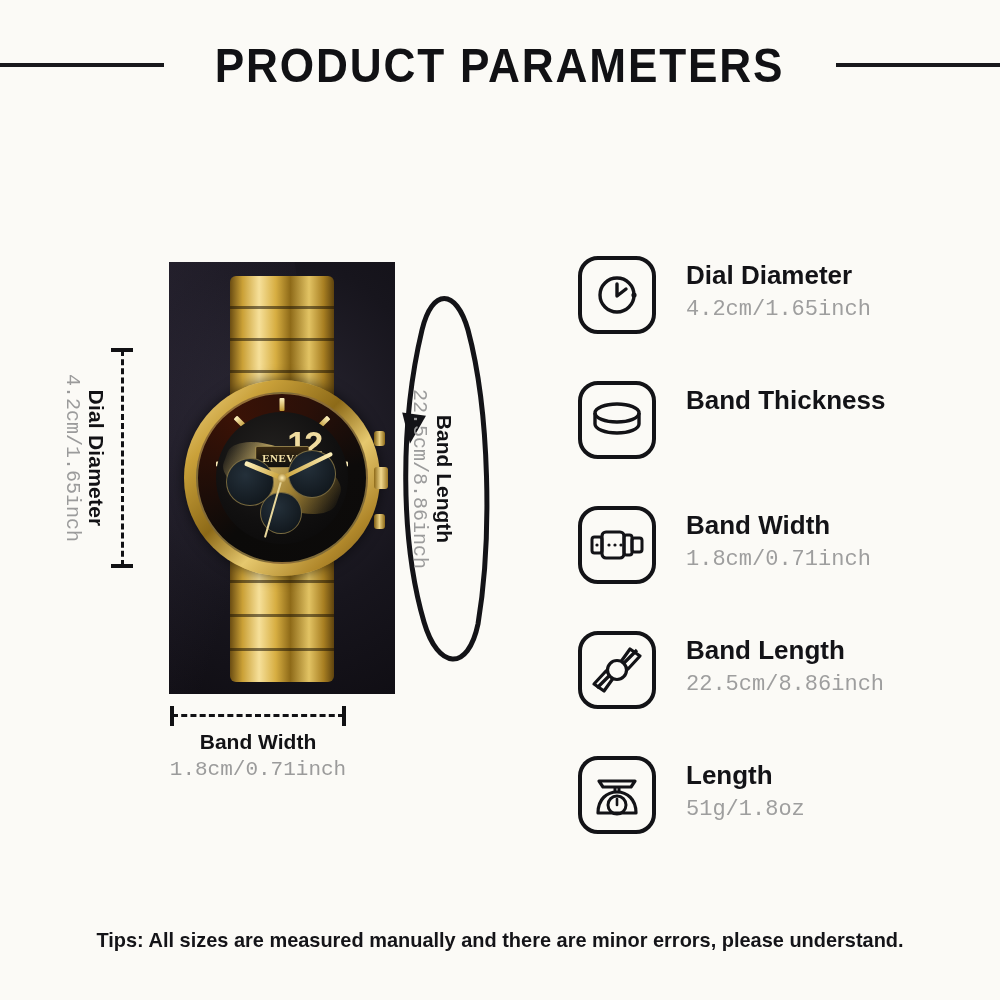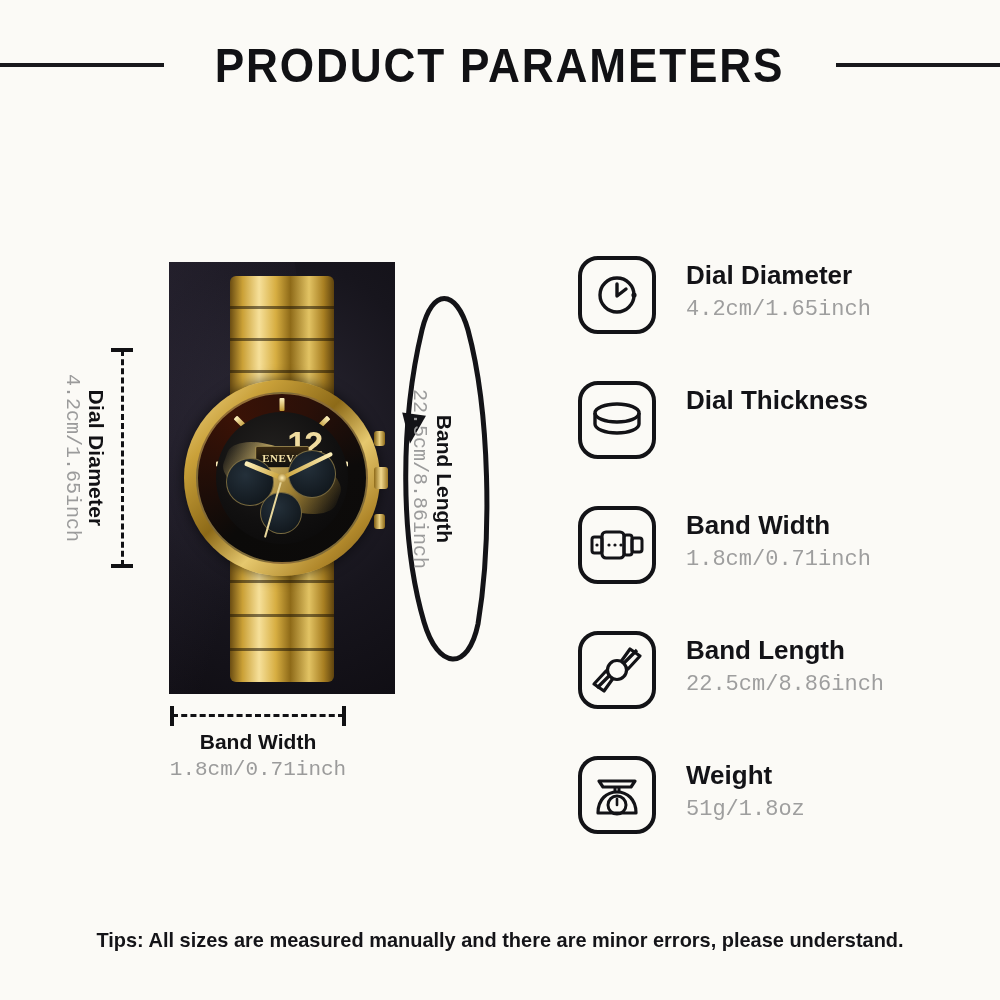--- a/index.html
+++ b/index.html
@@ -488,21 +488,21 @@
   </div>
 
   <div class="spec-row">
     <div class="spec-icon">
       <svg width="52" height="42" viewBox="0 0 52 42">
         <ellipse cx="26" cy="14" rx="22" ry="9" fill="none" stroke="#131317" stroke-width="3.4"></ellipse>
         <path d="M4 14 L4 25 C4 30 14 34 26 34 C38 34 48 30 48 25 L48 14" fill="none" stroke="#131317" stroke-width="3.4" stroke-linejoin="round"></path>
       </svg>
     </div>
     <div class="spec-text">
-      <div class="spec-label">Dial Thickness</div>
+      <div class="spec-label">Band Thickness</div>
     </div>
   </div>
 
   <div class="spec-row">
     <div class="spec-icon">
       <svg width="54" height="40" viewBox="0 0 54 40">
         <rect x="2" y="12" width="10" height="16" rx="2.5" fill="none" stroke="#131317" stroke-width="3"></rect>
         <rect x="12" y="7" width="22" height="26" rx="4" fill="none" stroke="#131317" stroke-width="3.2"></rect>
         <rect x="34" y="10" width="8" height="20" rx="2.5" fill="none" stroke="#131317" stroke-width="3"></rect>
         <rect x="42" y="13" width="10" height="14" rx="2.5" fill="none" stroke="#131317" stroke-width="3"></rect>
@@ -537,20 +537,20 @@
     <div class="spec-icon">
       <svg width="52" height="48" viewBox="0 0 52 48">
         <path d="M8 10 L44 10 L40 16 L12 16 Z" fill="none" stroke="#131317" stroke-width="3.2" stroke-linejoin="round"></path>
         <path d="M24 16 L24 21 M28 16 L28 21" fill="none" stroke="#131317" stroke-width="3"></path>
         <path d="M7 42 C7 28 16 21 26 21 C36 21 45 28 45 42 Z" fill="none" stroke="#131317" stroke-width="3.2" stroke-linejoin="round"></path>
         <circle cx="26" cy="34" r="9" fill="none" stroke="#131317" stroke-width="3"></circle>
         <path d="M26 28 L26 34" fill="none" stroke="#131317" stroke-width="2.6" stroke-linecap="round"></path>
       </svg>
     </div>
     <div class="spec-text">
-      <div class="spec-label">Weight</div>
+      <div class="spec-label">Length</div>
       <div class="spec-value">51g/1.8oz</div>
     </div>
   </div>
 
 </div>
 
 <div id="tips">Tips:  All sizes are measured manually and there are minor errors, please understand.</div>
 
 </body></html>

